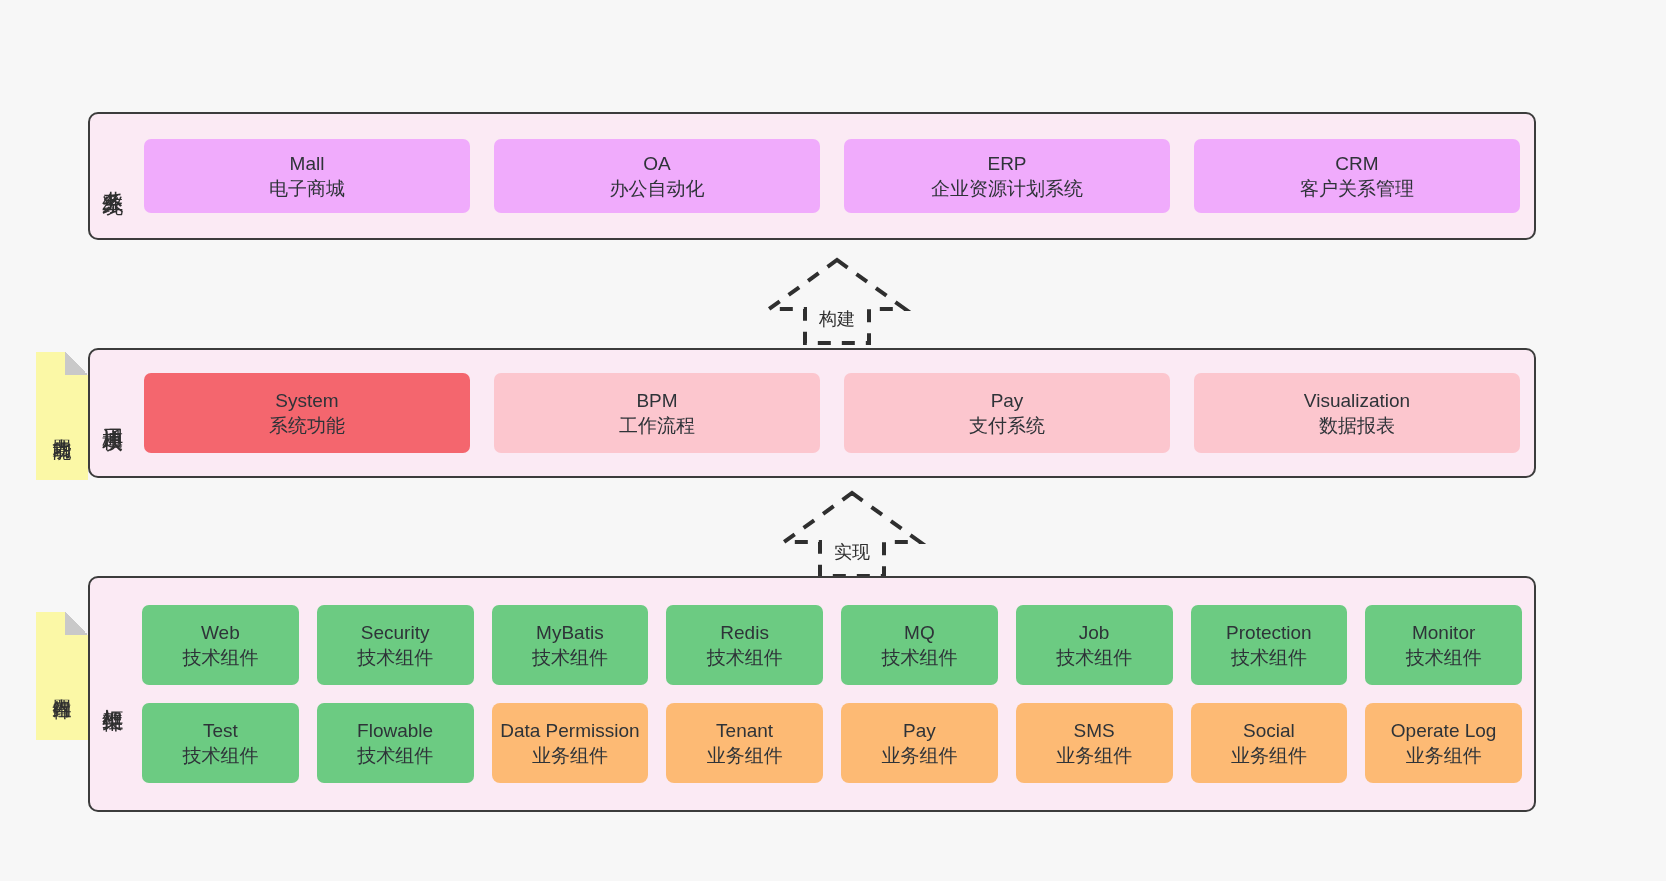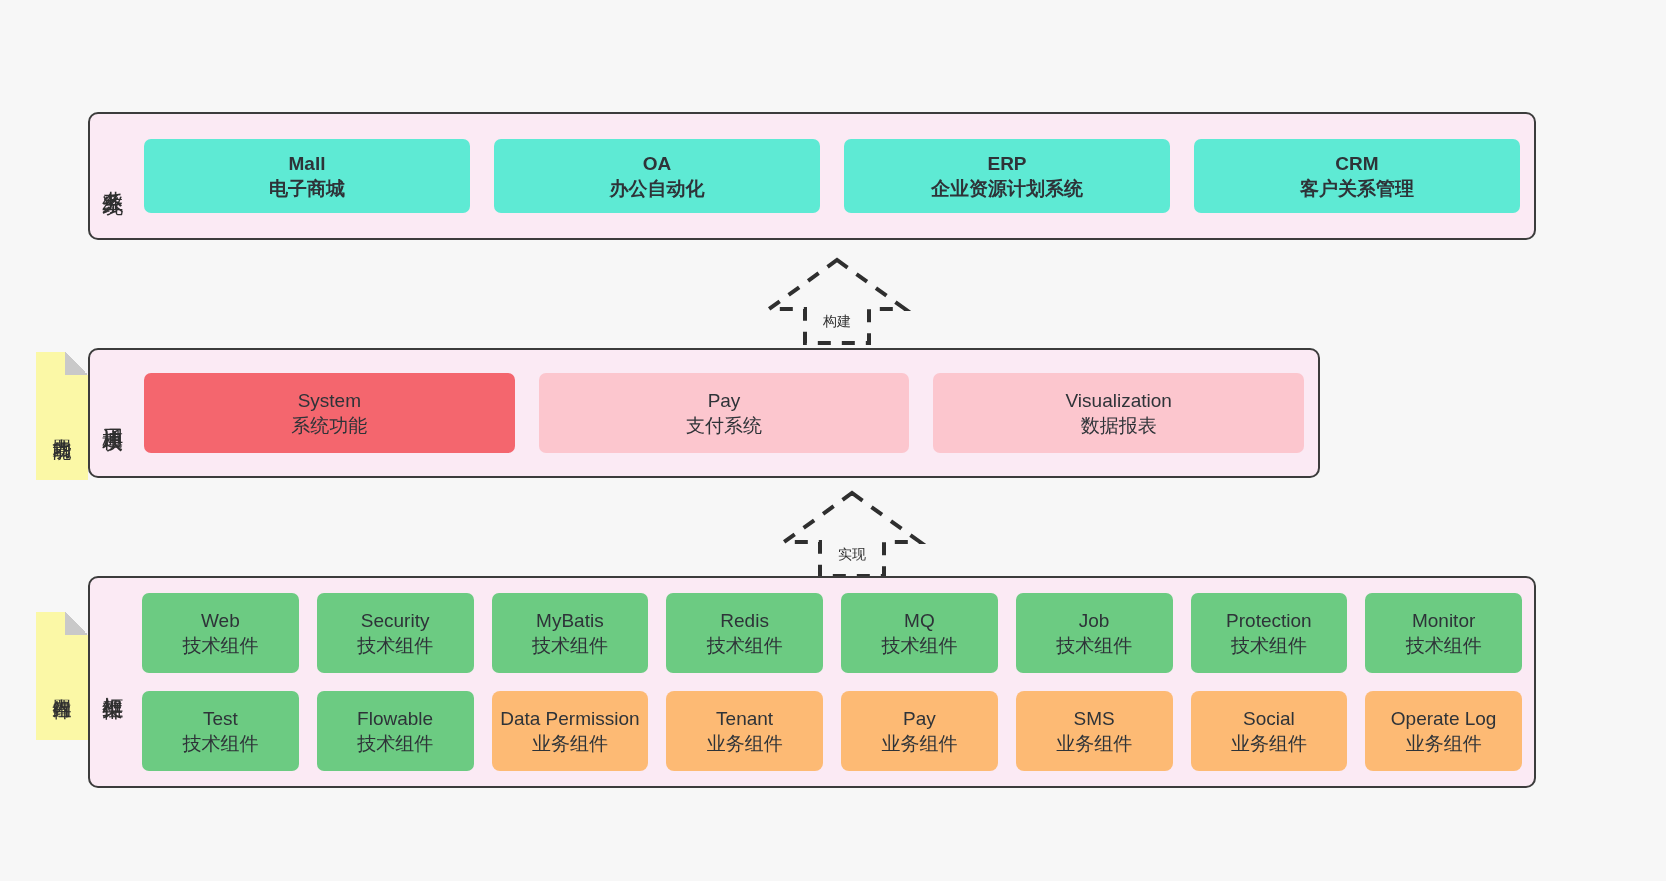--- a/index.html
+++ b/index.html
@@ -75,34 +75,34 @@
     font-size: 19px;
     line-height: 1.32;
     color: #2e3338;
     box-sizing: border-box;
     padding: 6px 4px;
   }
   .card .c-name { display:block; }
   .card .c-sub  { display:block;text-align:right; }
 
   
-  .c-blue        { background: #5eead4; font-weight: bold; }
+  .c-blue        { background: #f0abfc; }
   .c-red         { background: #f4666e; }
   .c-pink        { background: #fcc6ce; }
   .c-green       { background: #6ccb82; }
   .c-green-light { background: #fdba74; border-radius: 8px; }
 
   
   #layer-business { left: 88px;  top: 112px; width: 1448px; height: 128px; }
   #layer-business .card { height: 74px; }
 
-  #layer-common   { left: 88px;  top: 348px; width: 1232px; height: 130px; }
+  #layer-common   { left: 88px;  top: 348px; width: 1448px; height: 130px; }
   #layer-common .card { height: 80px; }
 
-  #layer-framework{ left: 88px;  top: 576px; width: 1448px; height: 212px; }
+  #layer-framework{ left: 88px;  top: 576px; width: 1448px; height: 236px; }
   #layer-framework .card { height: 80px; }
   #layer-framework .layer-body { gap: 18px; padding: 0 12px 0 6px; }
   #layer-framework .row { gap: 18px; }
 
   
   .sticky {
     position: absolute;
     background: #fbf8a6;
     box-sizing: border-box;
     font-size: 19px;
@@ -135,21 +135,21 @@
     width: 150px;
     height: 92px;
   }
   .arrow svg { display: block; }
   .arrow-label {
     position: absolute;
     left: 0;
     right: 0;
     bottom: 16px;
     text-align: center;
-    font-size: 14px;
+    font-size: 18px;
     color: #2f2f2f;
     background: transparent;
     pointer-events: none;
   }
   #arrow-build   { left: 762px; top: 255px; }
   #arrow-realize { left: 777px; top: 488px; }
 </style>
 </head>
 <body>
 
@@ -190,20 +190,24 @@
 
   <div class="layer" id="layer-common">
     <div class="layer-title">通用模块</div>
     <div class="layer-body">
       <div class="row">
         <div class="card c-red">
           <span class="c-name">System</span>
           <span class="c-sub">系统功能</span>
         </div>
         <div class="card c-pink">
+          <span class="c-name">BPM</span>
+          <span class="c-sub">工作流程</span>
+        </div>
+        <div class="card c-pink">
           <span class="c-name">Pay</span>
           <span class="c-sub">支付系统</span>
         </div>
         <div class="card c-pink">
           <span class="c-name">Visualization</span>
           <span class="c-sub">数据报表</span>
         </div>
       </div>
     </div>
   </div>

